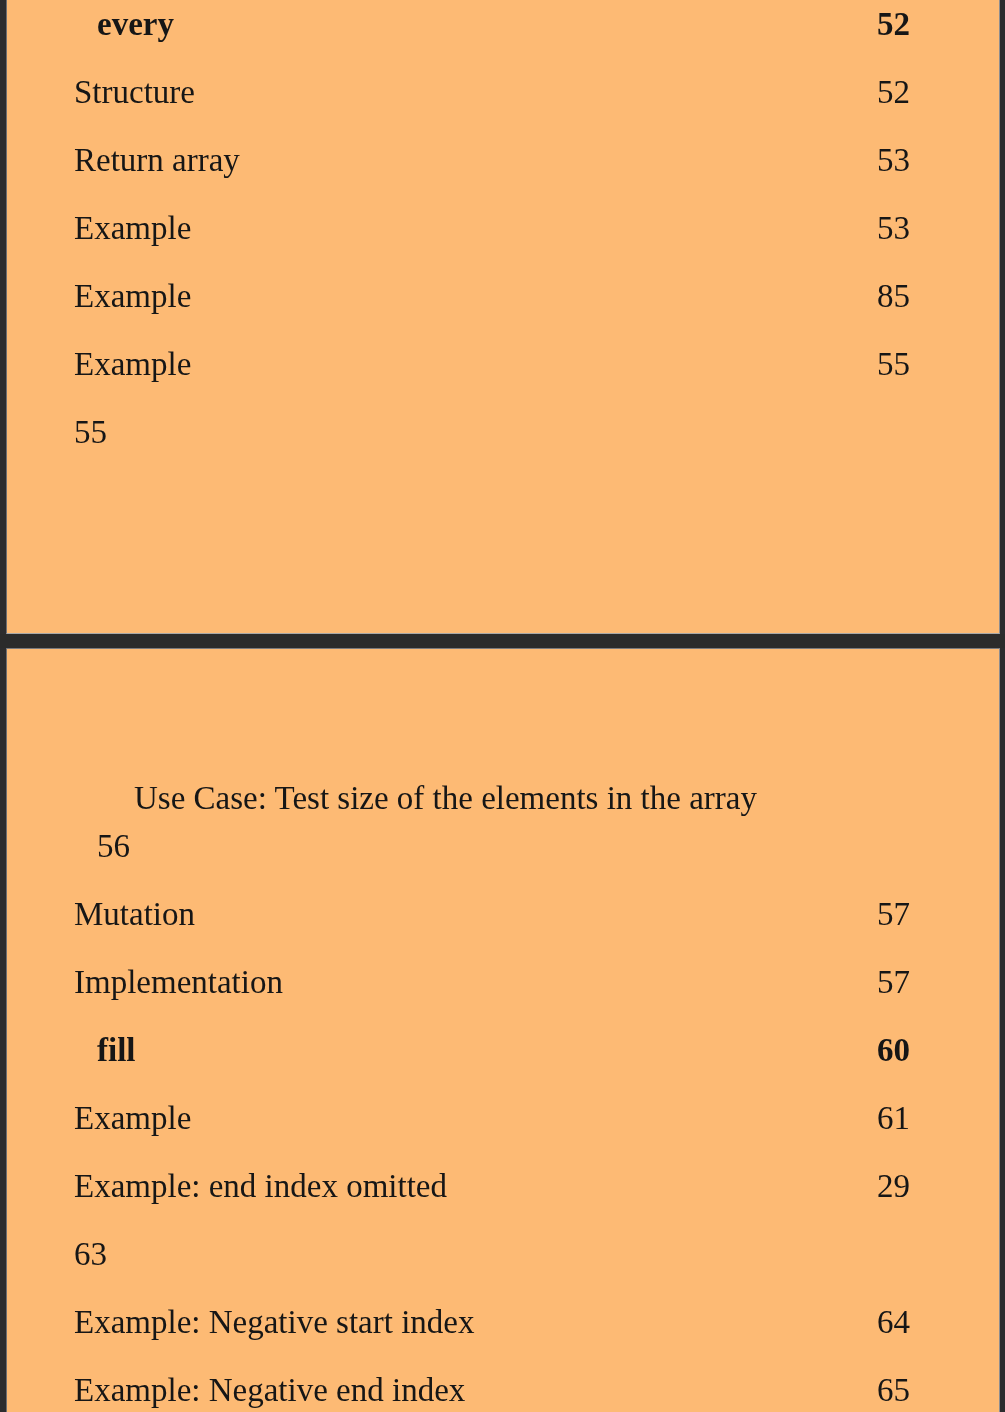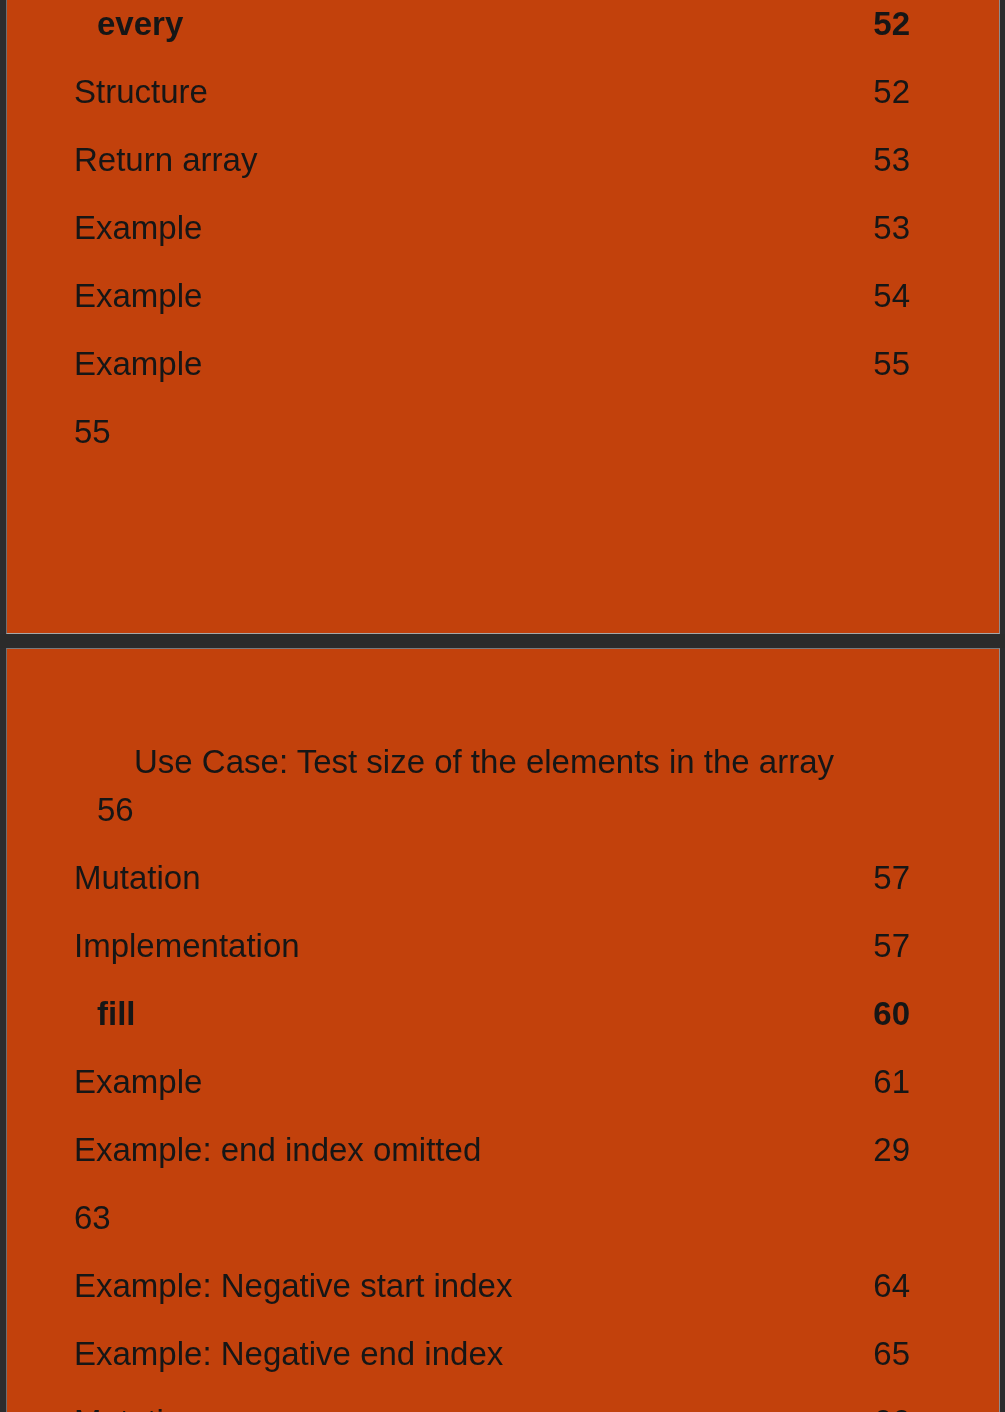--- a/index.html
+++ b/index.html
@@ -6,44 +6,45 @@
   html, body { width: 1005px; height: 1412px; }
   body {
     background: #2c2c2e;
     font-family: "Liberation Sans", sans-serif;
     overflow: hidden;
   }
   .viewer { width: 1005px; height: 1412px; overflow: hidden; }
   .page {
     margin-left: 6px;
     width: 994px;
-    background: #c2410c;
+    background: #fdba74;
     color: #161616;
     overflow: hidden;
     border-left: 1px solid #6e6e71;
     border-right: 1px solid #8d8d90;
+    font-family: Liberation Serif, serif;
   }
   .page1 { height: 634px; border-bottom: 1px solid #a8a8a8; }
   .gap { height: 14px; background: #2b2b2b; }
   .page2 { height: 764px; border-top: 1px solid #7a7a7d; }
   .toc { font-size: 33px; letter-spacing: 0; }
   .page1 .toc { margin-top: -10px; }
   .page2 .toc { padding-top: 89px; }
   .row {
     display: flex;
     justify-content: space-between;
     align-items: center;
     height: 68px;
     padding-right: 89px;
   }
   .lvl1 { padding-left: 90px; font-weight: bold; }
   .lvl2 { padding-left: 67px; }
   .label { white-space: nowrap; }
   .num { flex: 0 0 auto; }
-  .row-wrapped { margin-bottom: 10px; }
+  .row-wrapped { margin-bottom: 10px; margin-top: 36px; }
   .wrapline1 {
     height: 48px; line-height: 48px;
     padding-left: 127px; white-space: nowrap;
   }
   .wrapline2 {
     height: 48px; line-height: 48px;
     padding-left: 90px;
   }
 </style>
 </head>
@@ -69,21 +70,21 @@
         <span class="num">53</span>
       </div>
 
       <div class="row lvl2">
         <span class="label">Example</span>
         <span class="num">53</span>
       </div>
 
       <div class="row lvl2">
         <span class="label">Example</span>
-        <span class="num">54</span>
+        <span class="num">85</span>
       </div>
 
       <div class="row lvl2">
         <span class="label">Example</span>
         <span class="num">55</span>
       </div>
 
       <div class="row lvl2">
         <span class="num">55</span>
       </div>

